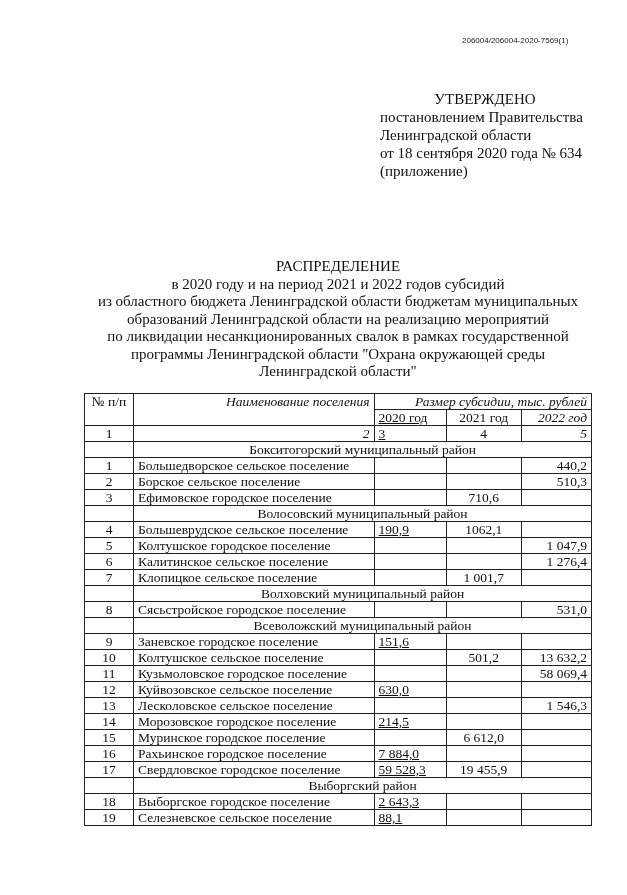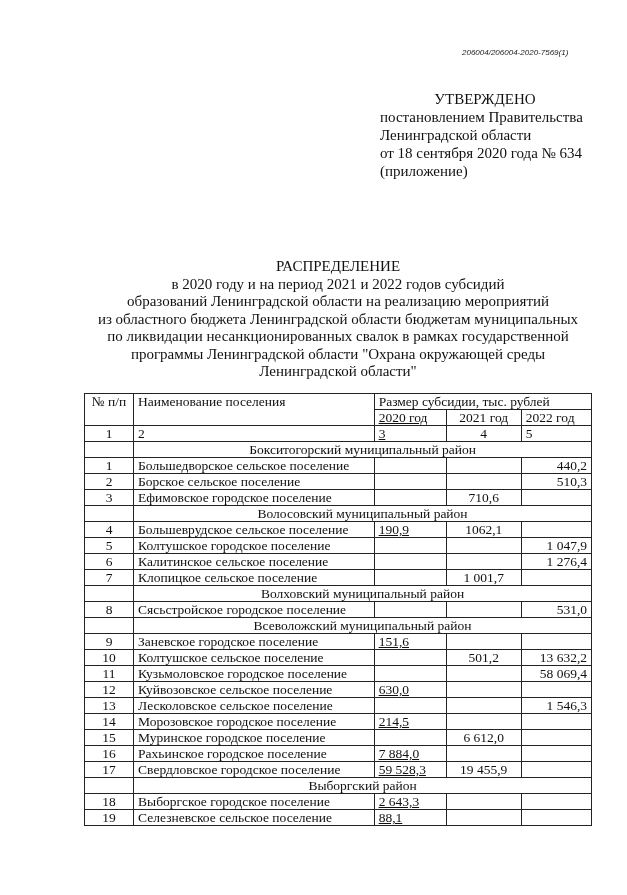--- a/index.html
+++ b/index.html
@@ -1,54 +1,54 @@
 <!DOCTYPE html>
 <html><head>
 <meta charset="utf-8">
 <style>
   html, body { margin: 0; padding: 0; background: #ffffff; }
   body { width: 627px; height: 895px; position: relative; overflow: hidden;
          font-family: "Liberation Serif", "DejaVu Serif", serif; color: #111; }
-  .docid { position: absolute; left: 462px; top: 48px; font-family: "Liberation Sans", "DejaVu Sans", sans-serif;
-           font-size: 8px; color: #222; font-style: italic; }
+  .docid { position: absolute; left: 462px; top: 36px; font-family: "Liberation Sans", "DejaVu Sans", sans-serif;
+           font-size: 8px; color: #222; }
   .approval { position: absolute; left: 380px; top: 90px; width: 220px; font-size: 15px; line-height: 18px; }
   .approval .l1 { text-align: center; padding-left: 0; width: 210px; }
   .approval .l5 { text-align: left; width: 210px; }
   .title-block { position: absolute; left: 84px; top: 258px; width: 508px; text-align: center;
                  font-size: 15px; line-height: 17.5px; }
   table.grid { position: absolute; left: 84px; top: 393px; border-collapse: collapse; width: 508px;
                font-size: 13.5px; }
   table.grid td { border: 1px solid #222; padding: 0 4px; height: 15px; line-height: 15px; white-space: nowrap; }
   .c-num { width: 42px; text-align: center; }
   .c-name { width: 233px; text-align: left; }
   .c-y20 { width: 64px; text-align: left; text-decoration: underline; }
   .c-y21 { width: 67px; text-align: center; }
   .c-y22 { width: 62px; text-align: right; }
-  .center { text-align: left; }
+  .center { text-align: right; font-style: italic; }
   .district td.dname { text-align: center; }
   .hdr td { vertical-align: top; }
 </style>
 </head>
 <body>
 
 <div class="docid">206004/206004-2020-7569(1)</div>
 
 <div class="approval">
   <div class="l1">УТВЕРЖДЕНО</div>
   <div>постановлением Правительства</div>
   <div>Ленинградской области</div>
   <div>от 18 сентября 2020 года № 634</div>
   <div class="l5">(приложение)</div>
 </div>
 
 <div class="title-block">
   <div>РАСПРЕДЕЛЕНИЕ</div>
   <div>в 2020 году и на период 2021 и 2022 годов субсидий</div>
+  <div>из областного бюджета Ленинградской области бюджетам муниципальных</div>
   <div>образований Ленинградской области на реализацию мероприятий</div>
-  <div>из областного бюджета Ленинградской области бюджетам муниципальных</div>
   <div>по ликвидации несанкционированных свалок в рамках государственной</div>
   <div>программы Ленинградской области "Охрана окружающей среды</div>
   <div>Ленинградской области"</div>
 </div>
 
 <table class="grid">
   <tbody id="tbody">
     <tr class="hdr">
       <td class="c-num" rowspan="2" style="white-space:normal;line-height:16px;"><span>№ п/п</span></td>
       <td class="c-name center" rowspan="2">Наименование поселения</td>

